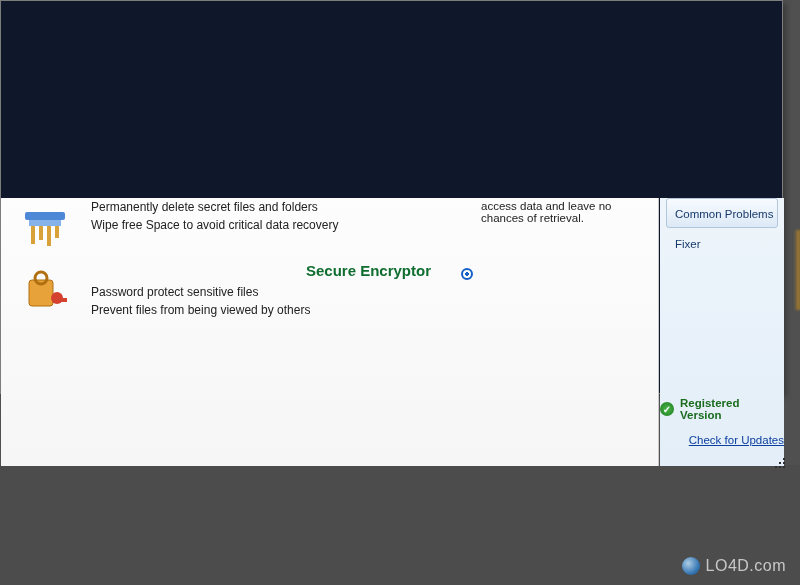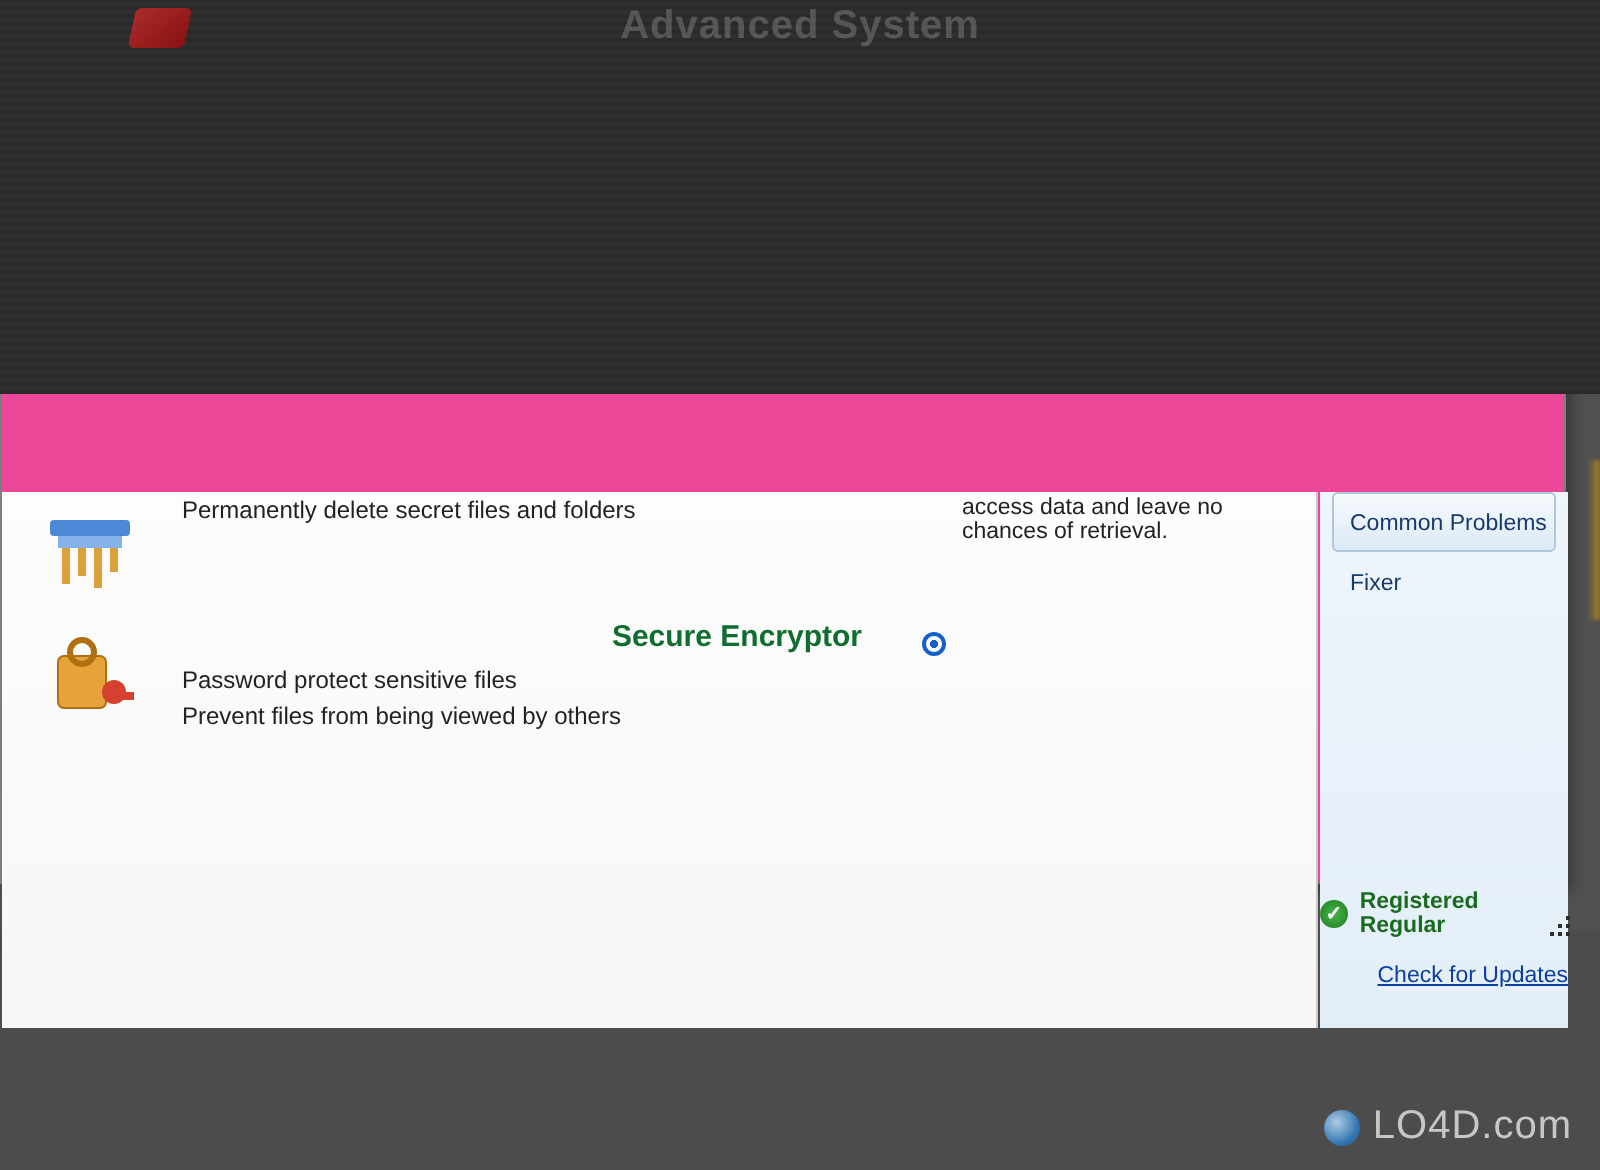--- a/index.html
+++ b/index.html
@@ -20,23 +20,22 @@
   }
   .titlebar-icon {
     position:absolute; top:4px; left:66px; width:28px; height:20px;
     background:linear-gradient(135deg,#ff2a2a,#c40000);
     transform:skewX(-12deg); border-radius:3px; opacity:.6;
   }
 
   
   .appwin {
     position:absolute; left:0; top:0; width:783px; height:394px;
-    background:#ec4899; border:1px solid #7d7d7d; z-index:2;
+    background:#0f172a; border:1px solid #7d7d7d; z-index:2;
     box-shadow:3px 3px 6px rgba(0,0,0,.3);
-    margin-top:48px;
   }
   .main {
     position:absolute; left:0; top:197px; width:658px; height:268px;
     background:linear-gradient(#fdfdfd,#f6f6f6);
     border-right:1px solid #c9c9c9;
   }
   .sidebar {
     position:absolute; left:659px; top:197px; width:124px; height:268px;
     background:linear-gradient(180deg,#eef5fb 0%, #e3eef8 100%);
   }
@@ -91,21 +90,21 @@
     position:absolute; width:2px; height:2px; background:#2f2f2f;
   }
 
   
   .below {
     position:absolute; left:0; top:465px; width:800px; height:120px;
     background:#4c4c4c;
   }
   .watermark {
     position:absolute; right:14px; bottom:10px; display:flex; align-items:center;
-    gap:6px; color:#ddd; font-size:20px; letter-spacing:.5px; opacity:.85;
+    gap:6px; color:#ddd; font-size:16px; letter-spacing:.5px; opacity:.85;
     font-family:Arial, sans-serif;
   }
   .wm-globe {
     width:18px; height:18px; border-radius:50%;
     background:radial-gradient(circle at 35% 35%, #bfe3ff, #2d7bc4 65%, #155a97);
   }
 
   .side-edge-glow {
     position:absolute; right:0; top:230px; width:6px; height:80px; z-index:3;
     background:linear-gradient(90deg, rgba(255,170,0,0), rgba(255,170,0,.6));
@@ -128,20 +127,21 @@
               <rect x="4" y="10" width="40" height="8" rx="2" fill="#4d88d6"></rect>
               <rect x="8" y="18" width="32" height="6" fill="#86b2ea"></rect>
               <rect x="10" y="24" width="4" height="18" fill="#d9a13a"></rect>
               <rect x="18" y="24" width="4" height="14" fill="#d9a13a"></rect>
               <rect x="26" y="24" width="4" height="20" fill="#d9a13a"></rect>
               <rect x="34" y="24" width="4" height="12" fill="#d9a13a"></rect>
             </svg>
         </div>
         <div class="feature-body">
           <div class="feature-line">Permanently delete secret files and folders</div>
+          <div class="feature-line">Wipe free Space to avoid critical data recovery</div>
         </div>
         <div class="feature-desc">
           <span>access data and leave no chances of retrieval.</span>
         </div>
       </div>
 
       <div class="feature" style="top:64px;">
         <div class="icon pad-icon">
           <svg viewBox="0 0 48 48">
             <rect x="8" y="16" width="24" height="26" rx="3" fill="#e8a23a" stroke="#b06f10"></rect>
@@ -160,33 +160,29 @@
         </div>
       </div>
 
     </div>
 
     <div class="sidebar">
       <div class="side-btn">Common Problems Fixer</div>
 
       <div class="reg-row">
         <span class="check">✓</span>
-        <span class="reg-text">Registered Regular</span>
+        <span class="reg-text">Registered Version</span>
       </div>
       <div class="upd-link">Check for Updates</div>
     </div>
 
   </div>
 
   <div class="side-edge-glow"></div>
 
-  <div class="obscured">
-    <div class="titlebar-icon"></div>
-    <div class="titlebar-hint">Advanced System</div>
-  </div>
 
   <div class="grip">
     <span style="left:8px;top:0"></span>
     <span style="left:4px;top:4px"></span>
       <span style="left:8px;top:4px"></span>
     <span style="left:0;top:8px"></span>
       <span style="left:4px;top:8px"></span>
       <span style="left:8px;top:8px"></span>
   </div>
 

